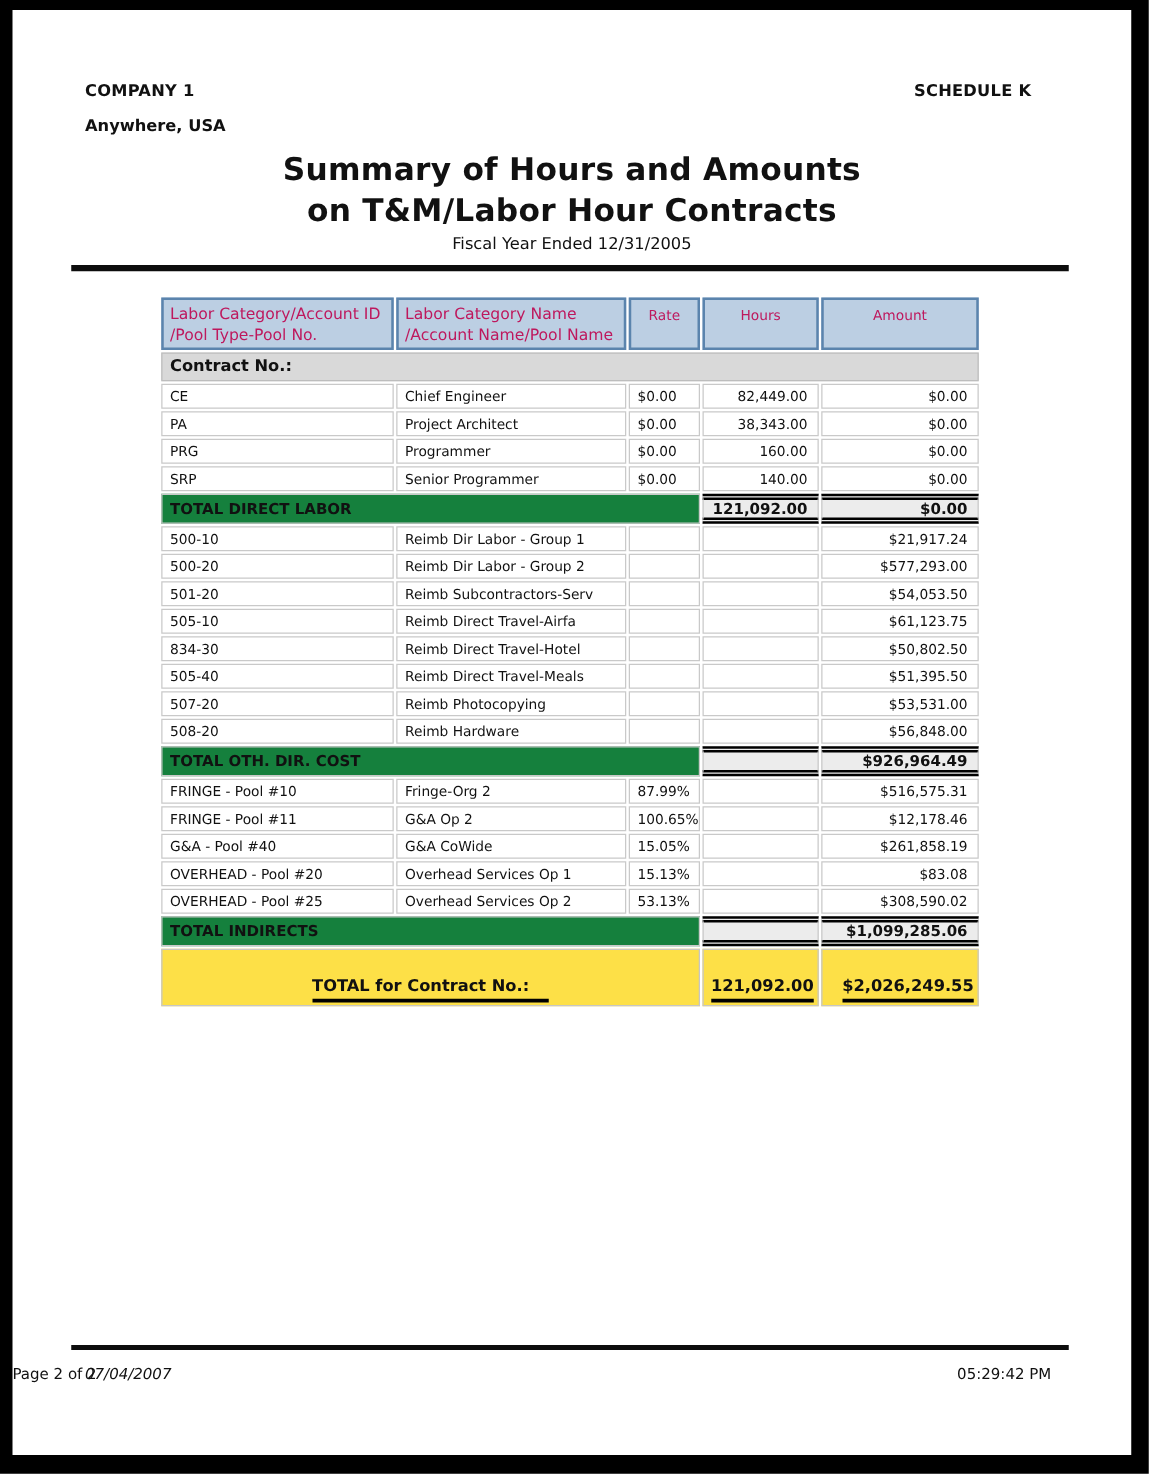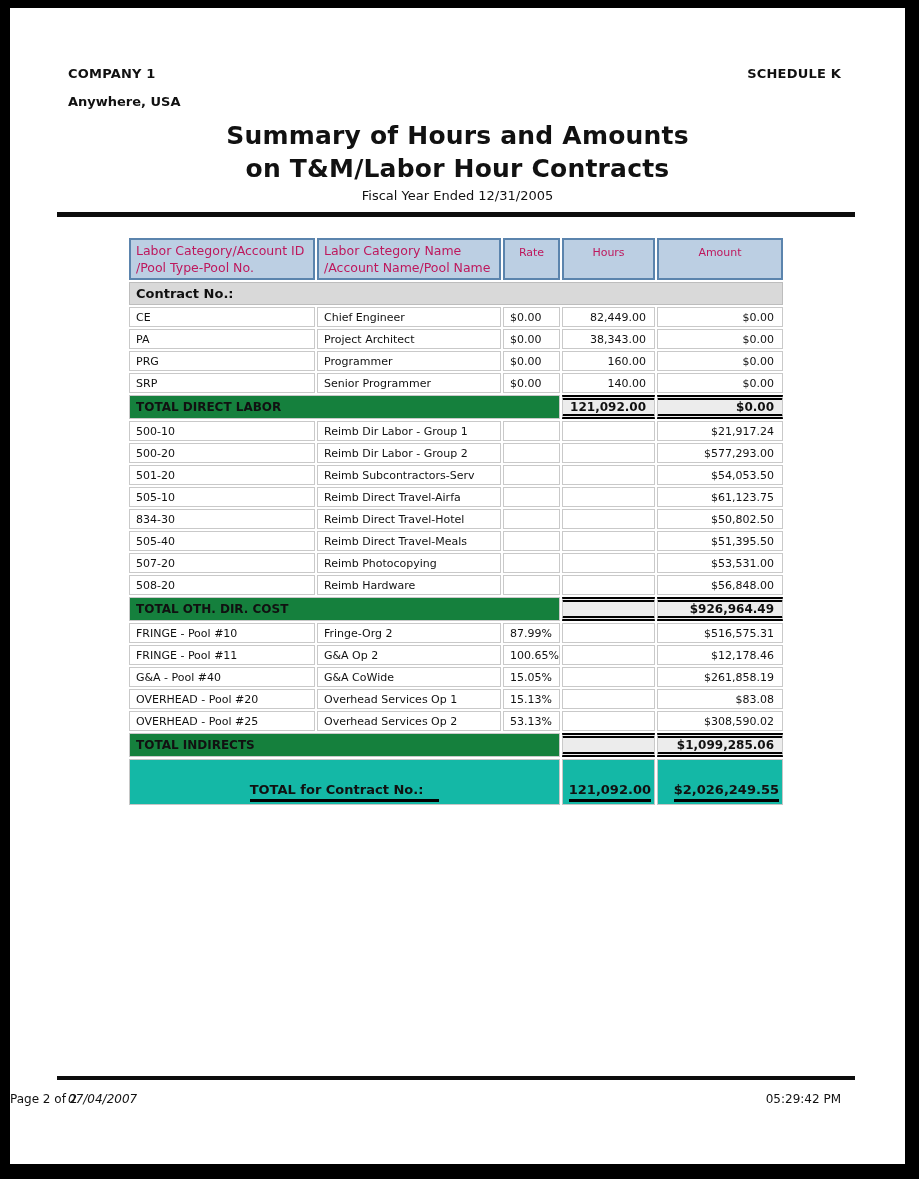--- a/index.html
+++ b/index.html
@@ -3,21 +3,21 @@
 <meta charset="utf-8">
 <style>
   * { box-sizing: border-box; margin: 0; padding: 0; }
   html,body { width: 919px; height: 1179px; }
   body { background: #000; font-family: "DejaVu Sans", "Liberation Sans", sans-serif; color: #111; }
   .page {
     position: absolute; left: 10px; top: 8px;
     width: 895px; height: 1156px;
     background: #fff; overflow: hidden;
   }
-  .corner-head { display: flex; justify-content: space-between; padding: 58px 64px 0 58px; }
+  .corner-head { display: flex; justify-content: space-between; padding: 58px 80px 0 58px; }
   .company-name, .schedule-label { font-size: 13px; font-weight: bold; letter-spacing: .2px; }
   .company-loc { font-size: 13px; font-weight: bold; padding: 13px 0 0 58px; }
   .title-block { text-align: center; margin-top: 10px; }
   .title-line { font-size: 25px; font-weight: bold; line-height: 33px; letter-spacing: .2px; }
   .subtitle { font-size: 13px; margin-top: 3px; }
   .rule { margin: 9px 0 0 47px; width: 798px; height: 5px; background: #0d0d0d; }
 
   table.report {
     margin: 19px 0 0 117px;
     width: 658px;
@@ -48,21 +48,21 @@
     background: #15803d; border: 1px solid #c9c9c9;
     font-size: 12px; font-weight: bold; height: 24px; padding-left: 6px; vertical-align: middle;
   }
   tr.total-row td.t-num {
     background: #ececec;
     border-top: 5px double #000; border-bottom: 5px double #000;
     border-left: 1px solid #c9c9c9; border-right: 1px solid #c9c9c9;
     font-size: 12px; font-weight: bold; text-align: right; padding-right: 8px; vertical-align: middle;
   }
   tr.grand-row td {
-    background: #14b8a6; border: 1px solid #c6c6c6;
+    background: #fde047; border: 1px solid #c6c6c6;
     height: 46px; vertical-align: bottom; font-size: 13px; font-weight: bold; padding-bottom: 7px;
   }
   tr.grand-row td.g-label { text-align: center; }
   tr.grand-row td.g-num { text-align: right; padding-right: 3px; }
   .uline { border-bottom: 3px solid #000; padding-bottom: 2px; }
   .uline-label { padding-right: 16px; }
 
   .footer { position: absolute; left: 0; top: 1068px; width: 895px; }
   .footer-rule { margin-left: 47px; width: 798px; height: 4px; background: #0d0d0d; }
   .footer-texts { position: relative; margin-top: 12px; font-size: 12px; }

